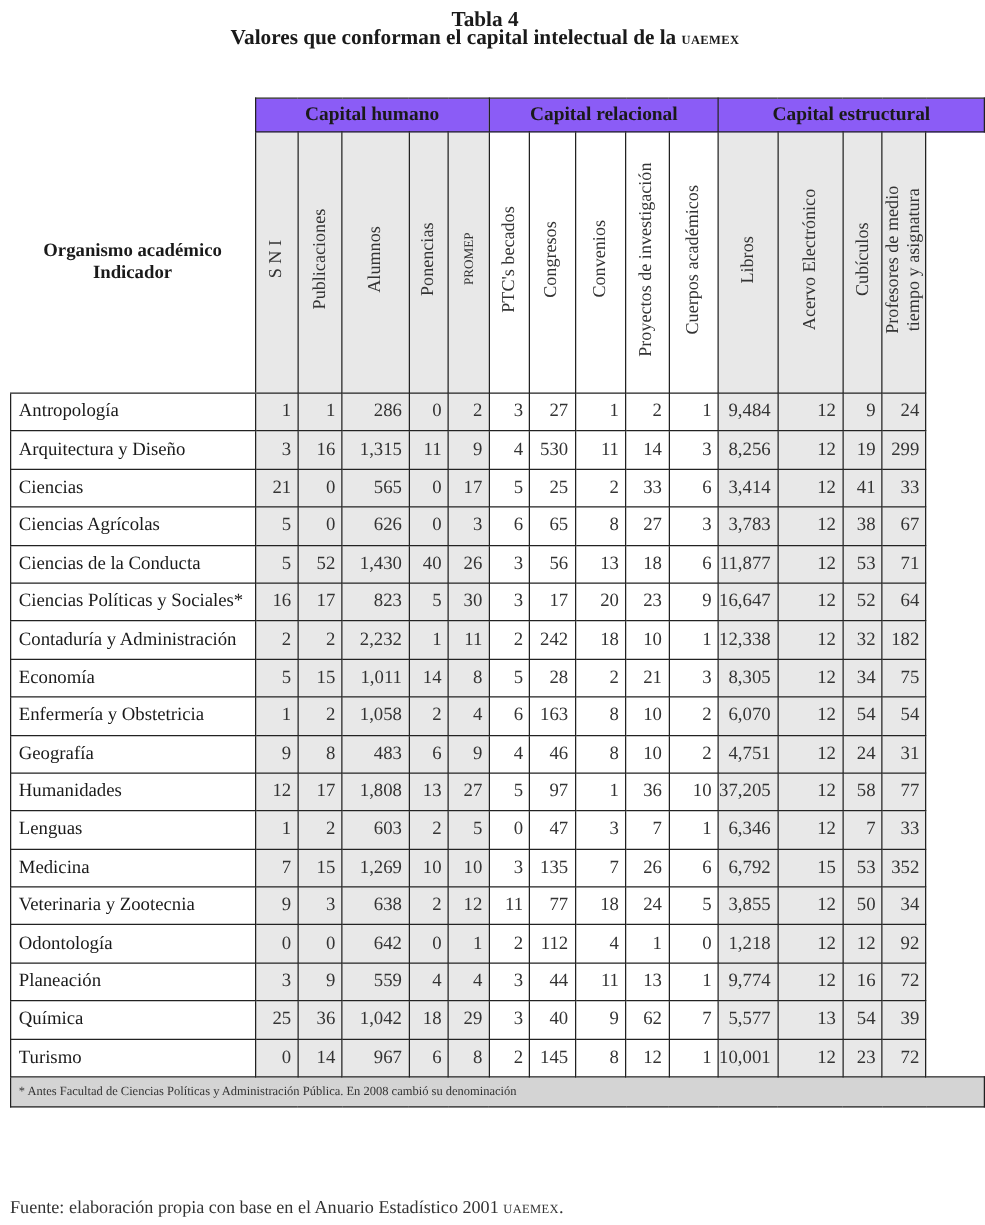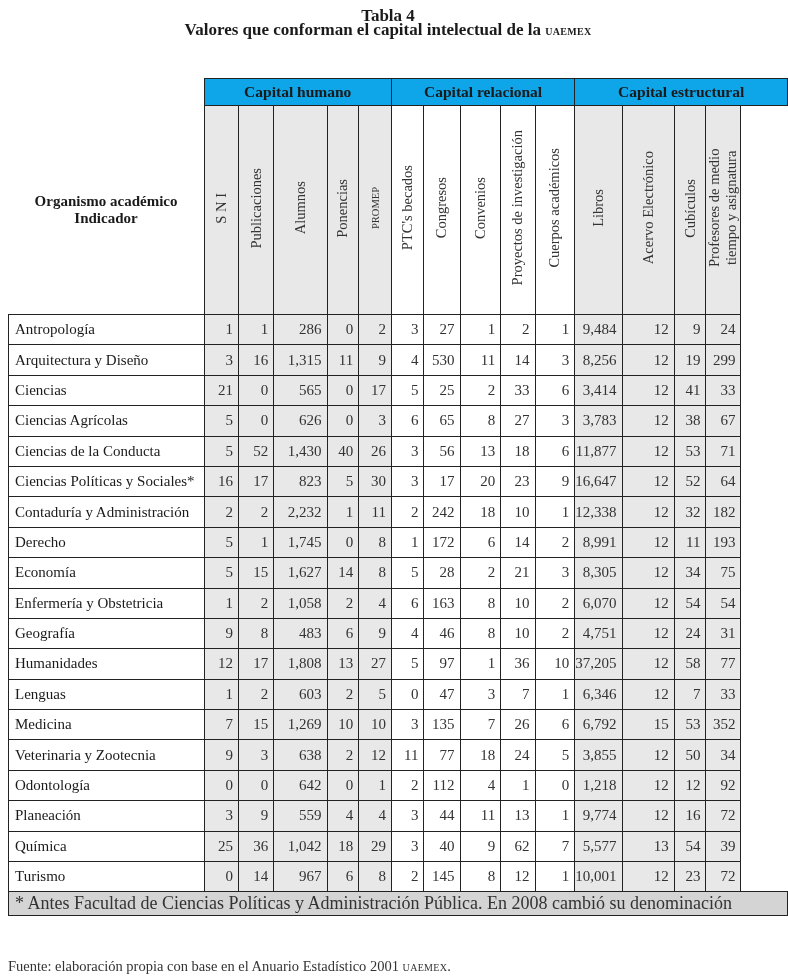--- a/index.html
+++ b/index.html
@@ -4,32 +4,32 @@
 <style>
   html,body{margin:0;padding:0;background:#fff;}
   body{width:788px;height:980px;position:relative;overflow:hidden;
        font-family:"Liberation Serif","DejaVu Serif",serif;color:#1a1a1a;}
   .title{position:absolute;left:0;width:776px;text-align:center;font-weight:bold;font-size:17px;}
   .t1{top:6px;}
   .t2{top:20px;}
   .sc{font-variant:small-caps;font-size:14px;letter-spacing:0.3px;}
   table{position:absolute;left:8px;top:78px;border-collapse:collapse;table-layout:fixed;}
   td,th{border:1.3px solid #222;padding:0;font-weight:normal;}
-  .grp{height:26px;background:#0ea5e9;font-weight:bold;font-size:15.5px;text-align:center;}
+  .grp{height:26px;background:#8b5cf6;font-weight:bold;font-size:15.5px;text-align:center;}
   .blank{border:none;background:#fff;}
   .vh{height:208px;vertical-align:middle;text-align:center;}
   .vh .rot{writing-mode:vertical-rl;transform:rotate(180deg);display:inline-block;font-size:14.5px;line-height:17px;color:#333;white-space:nowrap;}
   .vh .rot.small{font-size:10.5px;}
   .orghead{border:none;border-bottom:1.3px solid #222;text-align:center;font-weight:bold;font-size:15px;vertical-align:middle;}
   .orghead div{margin:0 0;}
   .sh{background:#e8e8e8;}
   .wt{background:#fff;}
   .name{text-align:left;padding-left:6px;font-size:15px;height:29.4px;}
   .num{text-align:right;padding-right:5px;font-size:15px;color:#333;}
-  .foot{background:#d4d4d4;text-align:left;padding-left:6px;font-size:18px;height:23px;color:#333;}
+  .foot{background:#d4d4d4;text-align:left;padding-left:6px;font-size:10px;height:23px;color:#333;}
   .source{position:absolute;left:8px;top:958px;font-size:14.5px;color:#333;}
 </style>
 </head>
 <body>
 
 <div class="title t1">Tabla 4</div>
 <div class="title t2"><span>Valores que conforman el capital intelectual de la </span><span class="sc">uaemex</span></div>
 
 <table>
   <colgroup>
@@ -192,41 +192,24 @@
         <td class="num wt">242</td>
         <td class="num wt">18</td>
         <td class="num wt">10</td>
         <td class="num wt">1</td>
         <td class="num sh">12,338</td>
         <td class="num sh">12</td>
         <td class="num sh">32</td>
         <td class="num sh">182</td>
       </tr>
       <tr>
-        <td class="name">Derecho</td>
-        <td class="num sh">5</td>
-        <td class="num sh">1</td>
-        <td class="num sh">1,745</td>
-        <td class="num sh">0</td>
-        <td class="num sh">8</td>
-        <td class="num wt">1</td>
-        <td class="num wt">172</td>
-        <td class="num wt">6</td>
-        <td class="num wt">14</td>
-        <td class="num wt">2</td>
-        <td class="num sh">8,991</td>
-        <td class="num sh">12</td>
-        <td class="num sh">11</td>
-        <td class="num sh">193</td>
-      </tr>
-      <tr>
         <td class="name">Economía</td>
         <td class="num sh">5</td>
         <td class="num sh">15</td>
-        <td class="num sh">1,627</td>
+        <td class="num sh">1,011</td>
         <td class="num sh">14</td>
         <td class="num sh">8</td>
         <td class="num wt">5</td>
         <td class="num wt">28</td>
         <td class="num wt">2</td>
         <td class="num wt">21</td>
         <td class="num wt">3</td>
         <td class="num sh">8,305</td>
         <td class="num sh">12</td>
         <td class="num sh">34</td>

